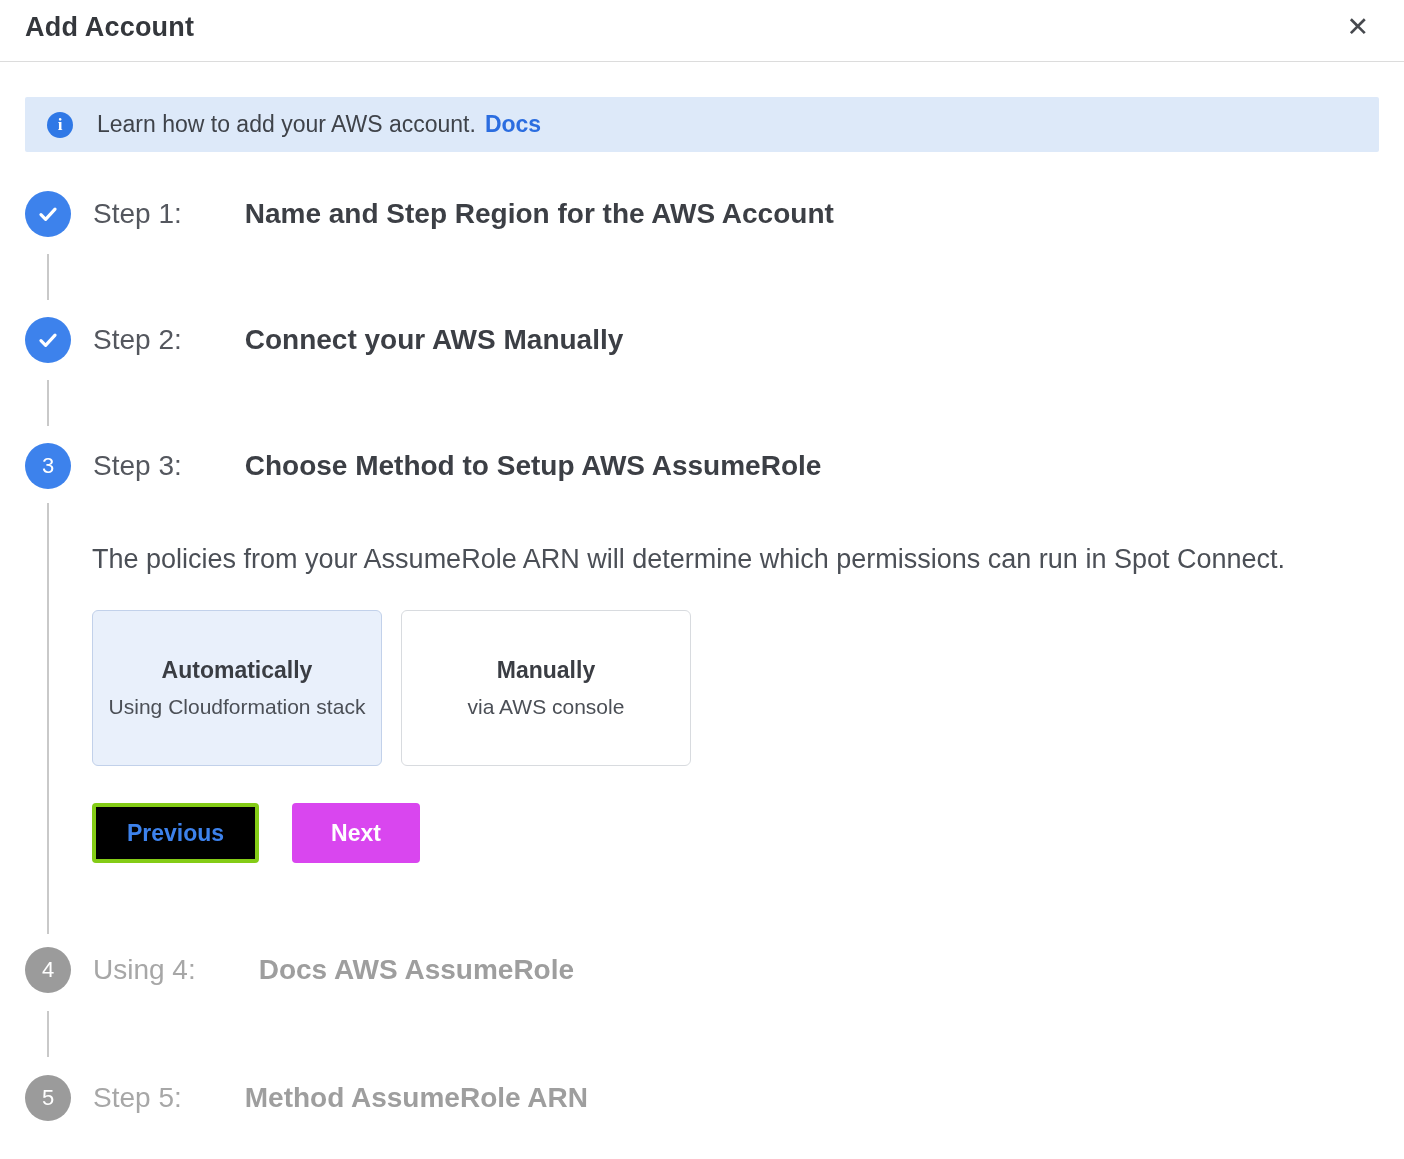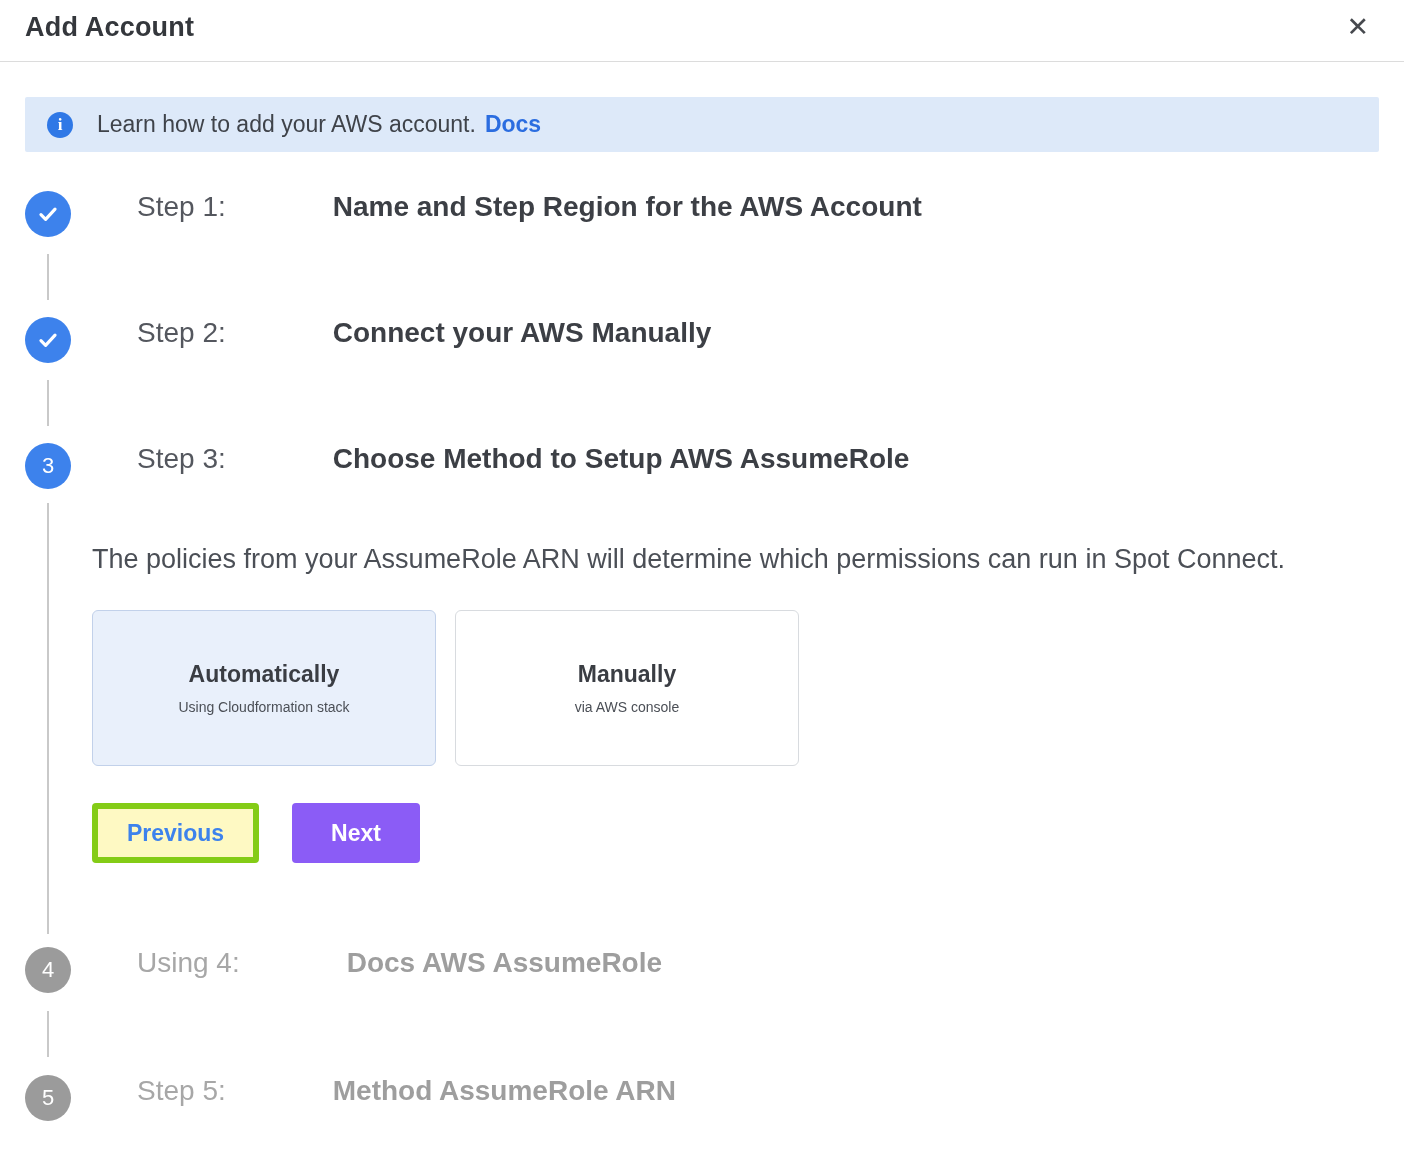--- a/index.html
+++ b/index.html
@@ -58,21 +58,21 @@
   }
   .docs-link {
     color: #2b6de0;
     font-weight: 700;
     margin-left: 9px;
     text-decoration: none;
     cursor: pointer;
   }
   
   .steps { margin-top: 39px; }
-  .step-row { display: flex; align-items: flex-start; height: 46px; gap: 44px; }
+  .step-row { display: flex; align-items: center; height: 46px; }
   .circle {
     width: 46px; height: 46px;
     border-radius: 50%;
     flex: none;
     display: flex; align-items: center; justify-content: center;
     margin-right: 22px;
   }
   .circle.done, .circle.current { background: #3d82ec; }
   .circle.pending { background: #9b9b9b; }
   .circle .num { color: #ffffff; font-size: 22px; }
@@ -88,52 +88,52 @@
   .connector.c45 { margin: 18px 0 18px 22px; }
   
   .step3-content {
     margin: 14px 0 13px 22px;
     border-left: 2px solid #c9c9c9;
     padding: 41px 0 71px 43px;
   }
   .step3-desc { font-size: 27px; line-height: 30px; color: #4b4f56; }
   .cards { margin-top: 36px; display: flex; gap: 19px; }
   .method-card {
-    width: 344px; height: 156px;
+    width: 290px; height: 156px;
     border-radius: 6px;
     background: #ffffff;
     border: 1px solid #d8dbdf;
     display: flex; flex-direction: column;
     align-items: center; justify-content: center;
     cursor: pointer;
   }
   .method-card.selected {
     background: #e9f0fb;
     border: 1px solid #c2d1ea;
   }
   .card-title { font-size: 23px; font-weight: 700; color: #3a3d43; margin-bottom: 11px; }
-  .card-sub   { font-size: 14px; color: #4b4f56; }
+  .card-sub   { font-size: 21px; color: #4b4f56; }
   .btn-row { margin-top: 37px; display: flex; gap: 33px; }
   .btn {
     height: 60px;
     border-radius: 4px;
     font-size: 23px; font-weight: 700;
     font-family: inherit;
     cursor: pointer;
     display: flex; align-items: center; justify-content: center;
   }
   .btn.outline {
     width: 167px;
-    background: #fef9c3;
-    border: 6px solid #84cc16;
+    background: #000000;
+    border: 4px solid #84cc16;
     color: #3d82ec;
   }
   .btn.primary {
     width: 128px;
-    background: #8b5cf6;
+    background: #d946ef;
     border: none;
     color: #ffffff;
   }
 </style>
 </head>
 <body>
 
 <div>
 
   <div class="modal-header">

